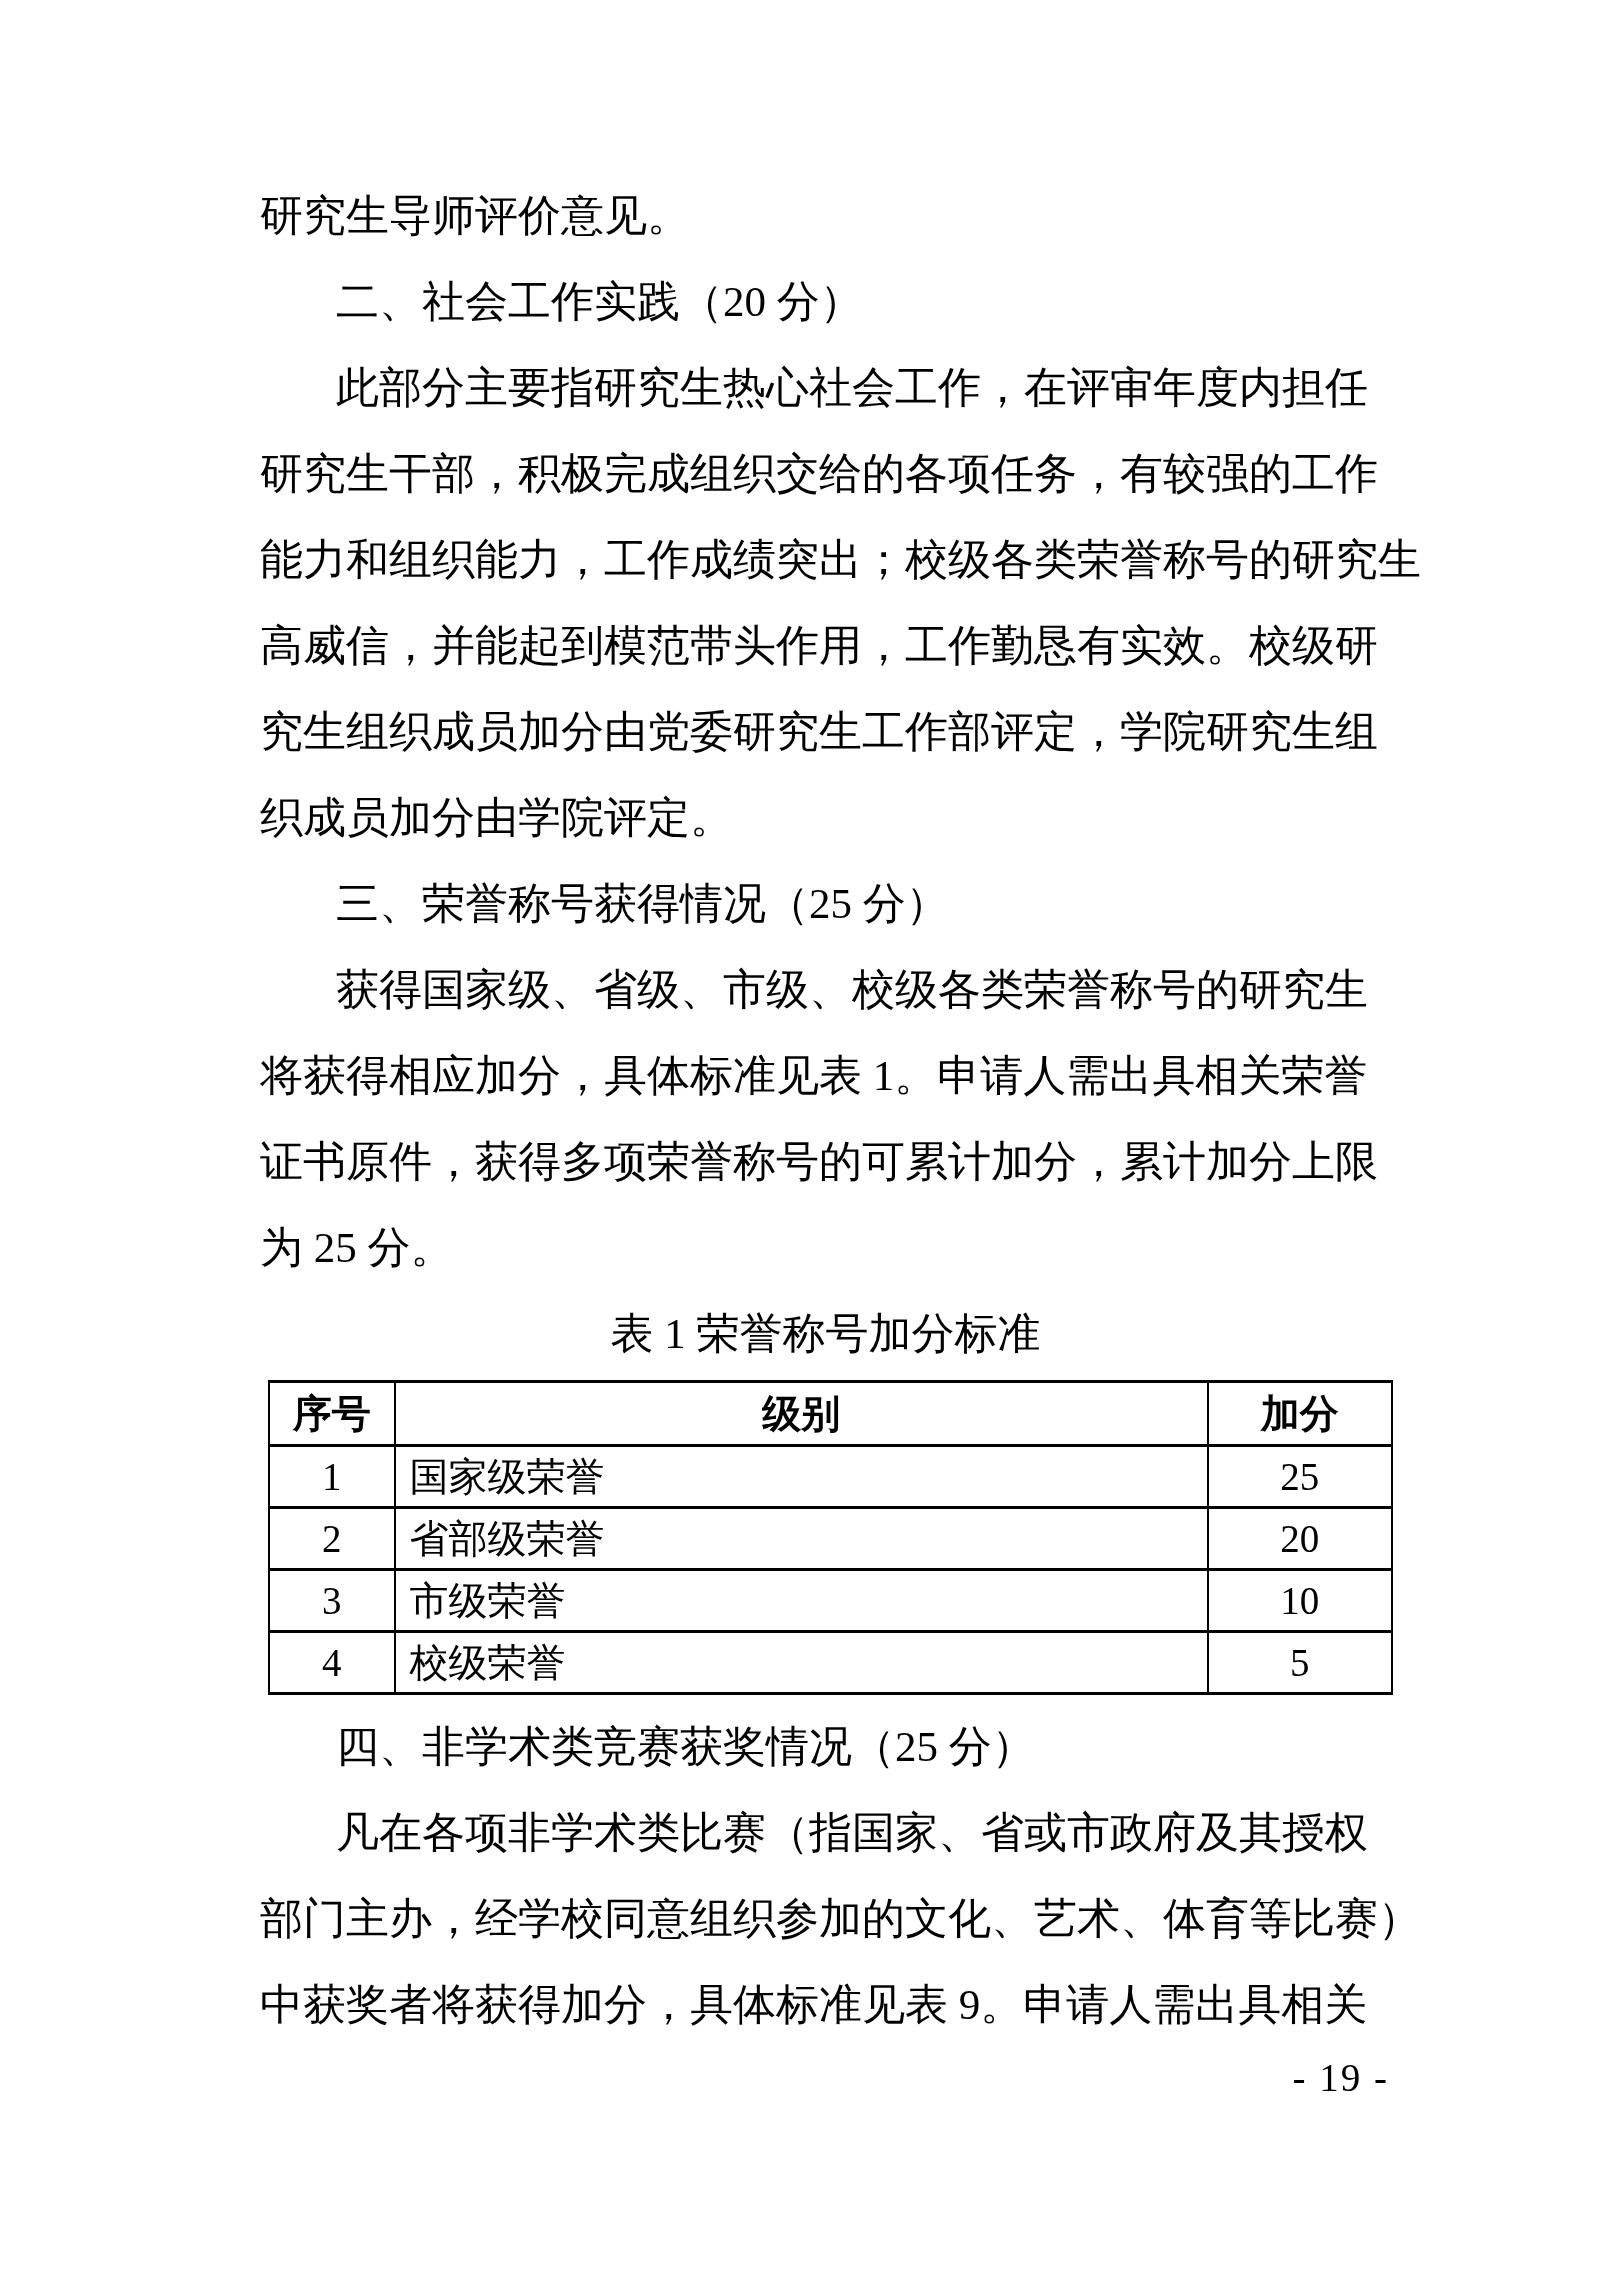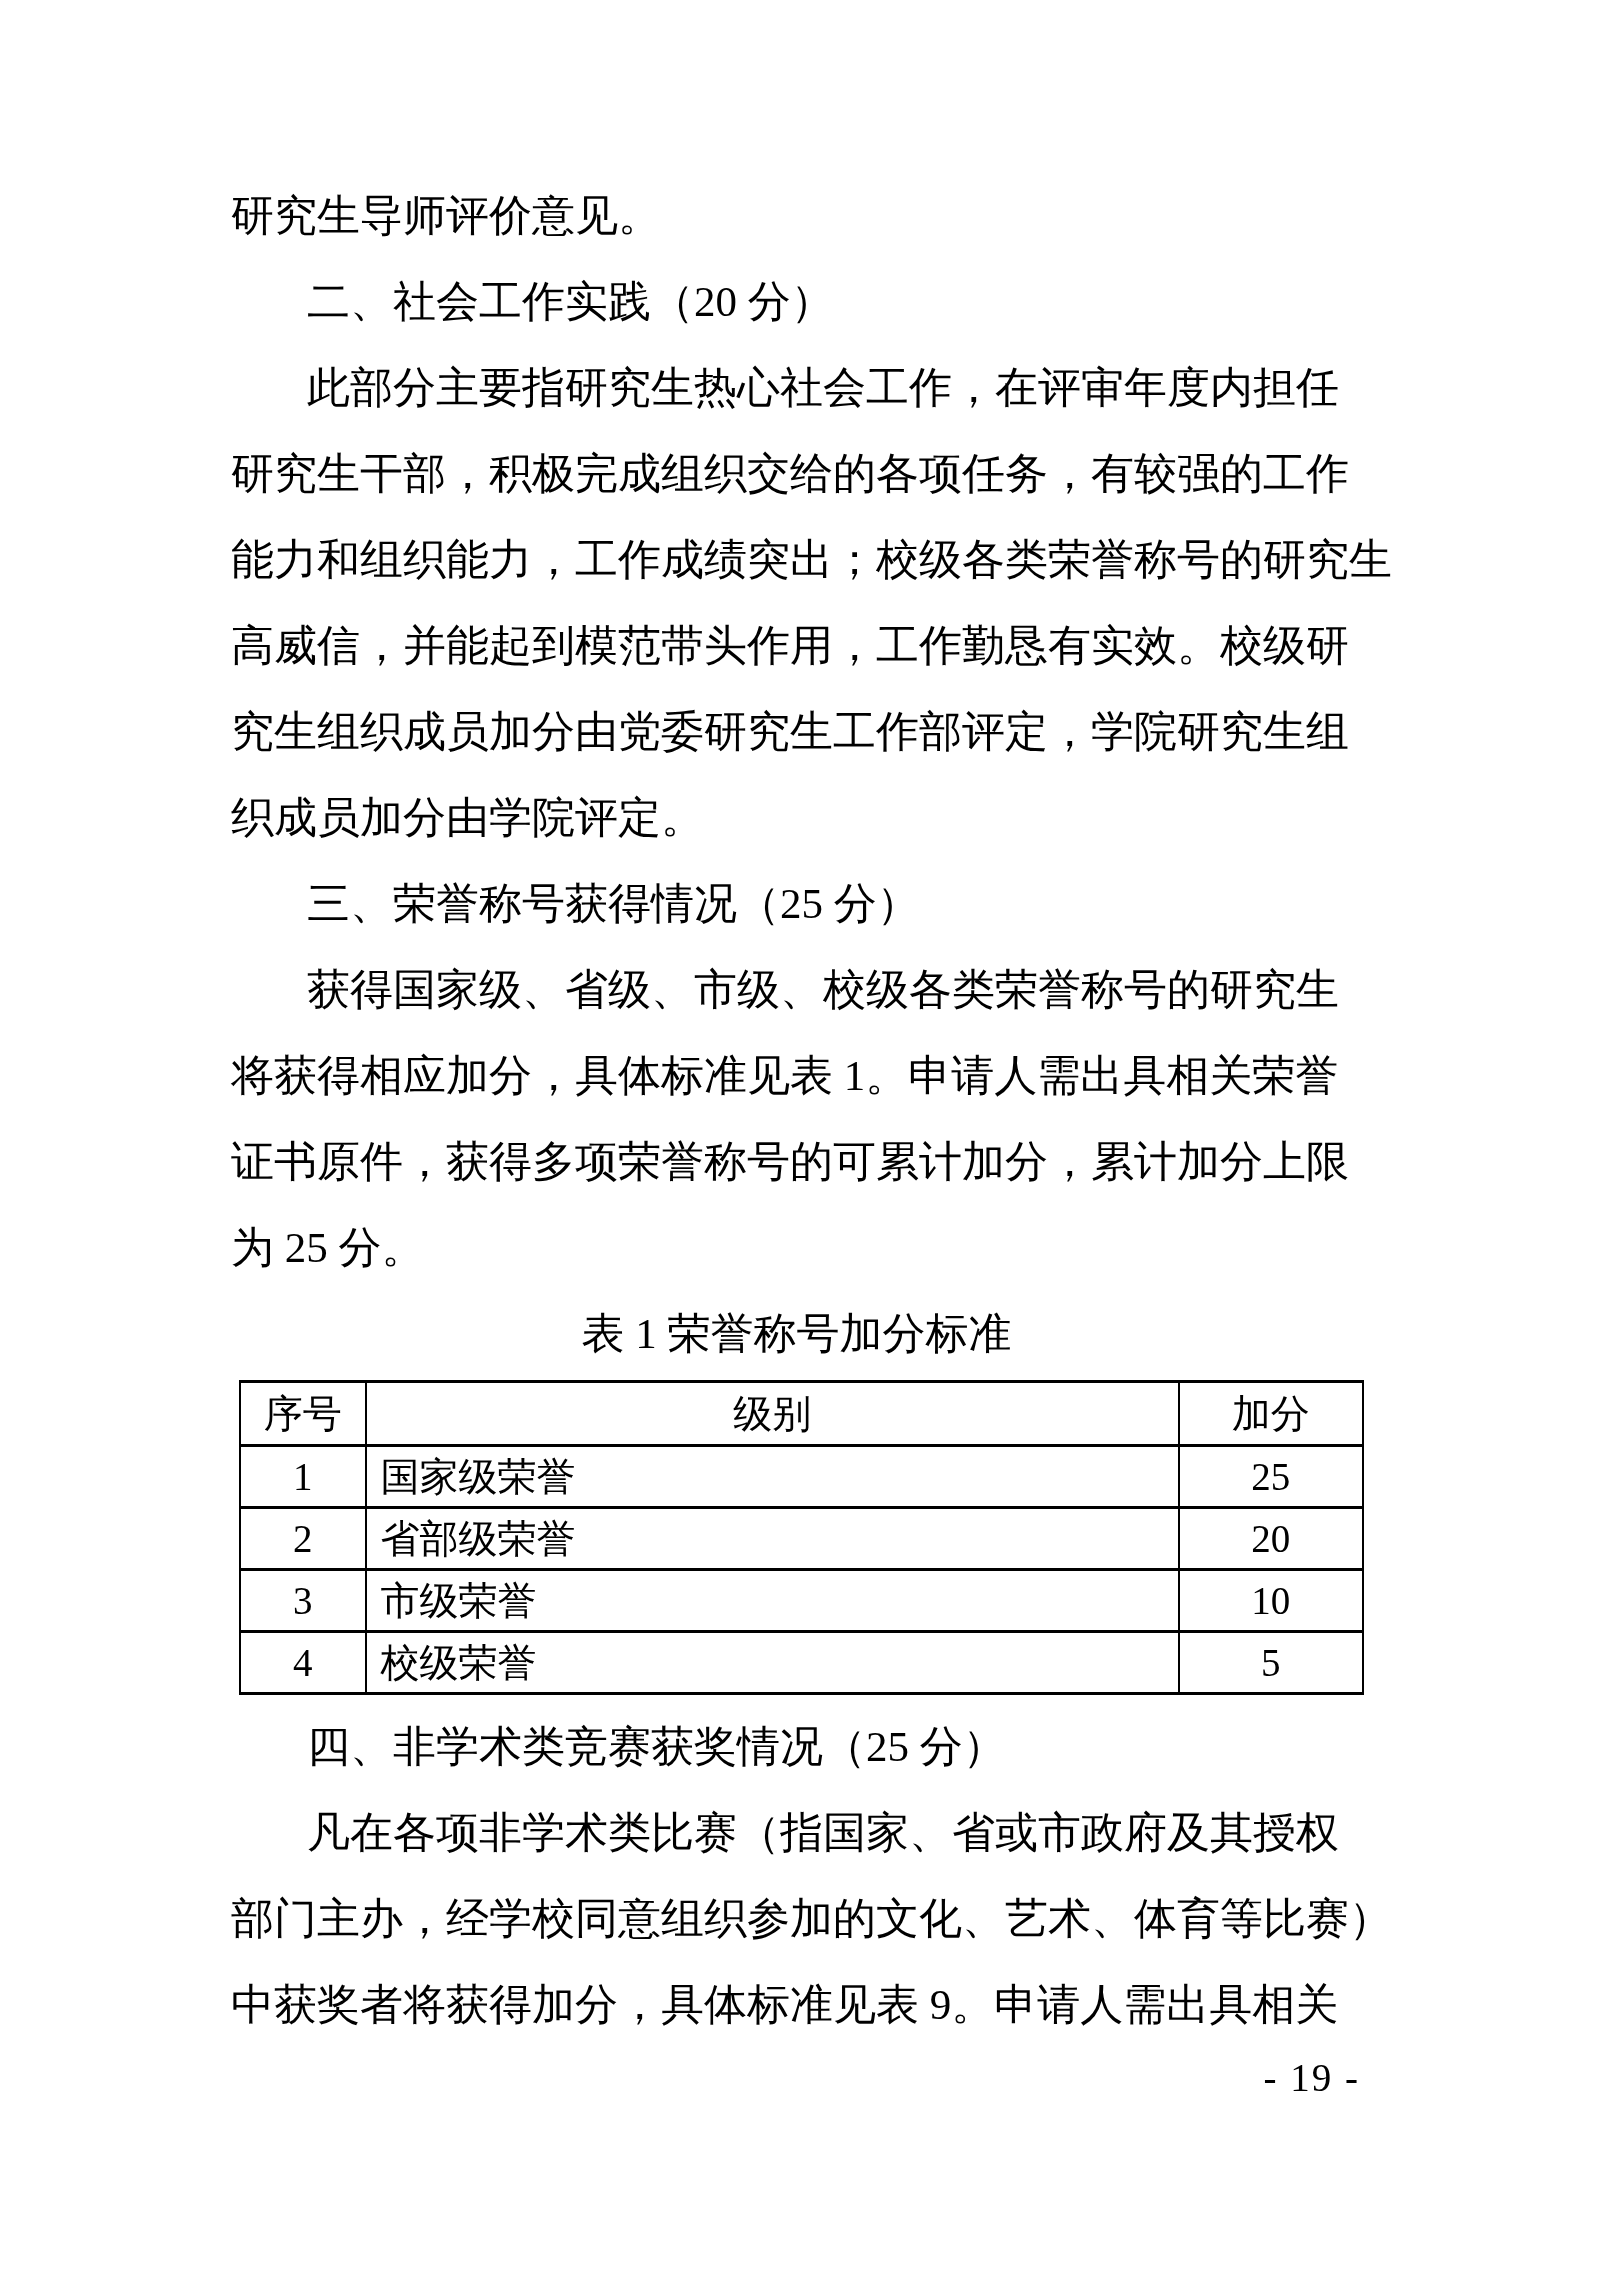--- a/index.html
+++ b/index.html
@@ -7,21 +7,21 @@
     position:relative;
     width:1621px;height:2293px;
     background:#ffffff;
     margin:0 auto;
     font-family:"Liberation Serif","DejaVu Serif",serif;
     color:#000;
     overflow:hidden;
   }
   .content{
     position:absolute;
-    left:231px;top:173px;
+    left:260px;top:173px;
     width:1131px;
     font-size:43px;
     line-height:86px;
   }
   .line{height:86px;white-space:nowrap;overflow:visible;}
   .line.indent{padding-left:76px;}
   .line.center{text-align:center;white-space:normal;font-family:Liberation Serif, serif;}
   .unit-note{
     height:43px;line-height:43px;
     font-size:31px;
@@ -41,21 +41,21 @@
     border-right:2px solid #000;
     border-top:3.9px solid #000;
     border-bottom:3.9px solid #000;
     font-size:39px;
     line-height:39px;
     padding:0;
     text-align:center;
     vertical-align:middle;
     overflow:hidden;
   }
-  table.honor th{font-weight:normal;height:61px;}
+  table.honor th{font-weight:bold;height:61px;}
   table.honor td{font-weight:normal;height:59px;}
   table.honor .col-no{width:126px;}
   table.honor .col-level{width:813px;}
   table.honor .col-points{width:184px;}
   table.honor td.level-cell{text-align:left;padding-left:13.7px;}
   .page-number{
     height:59px;line-height:59px;
     font-size:39px;
     text-align:right;
     padding-right:2px;

